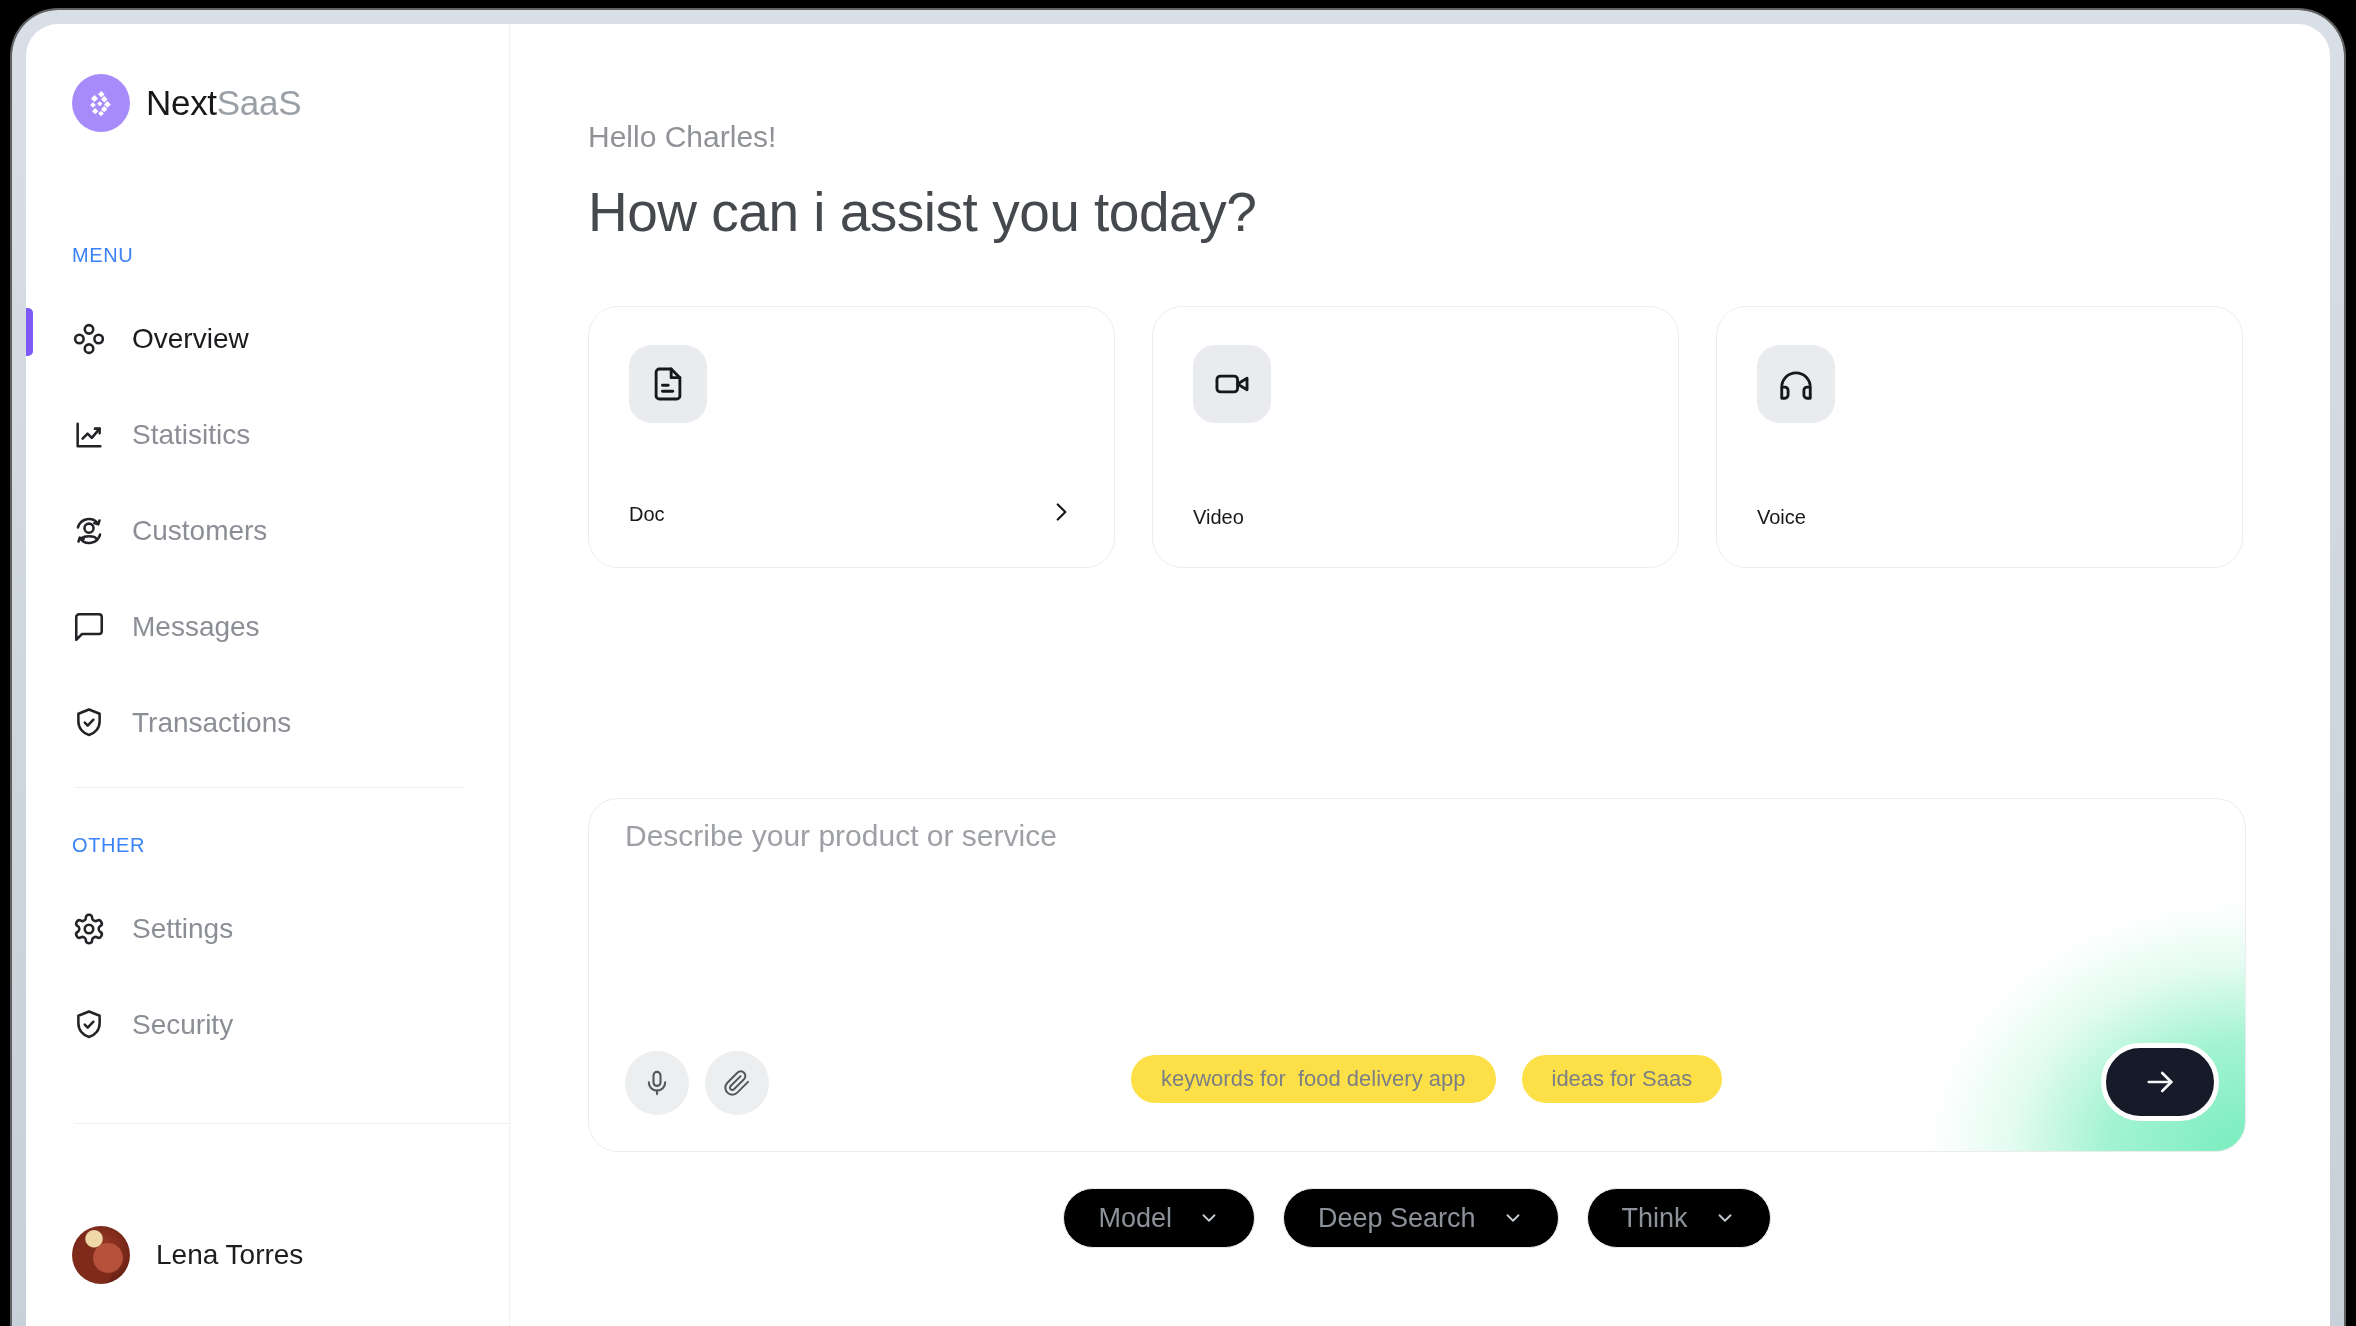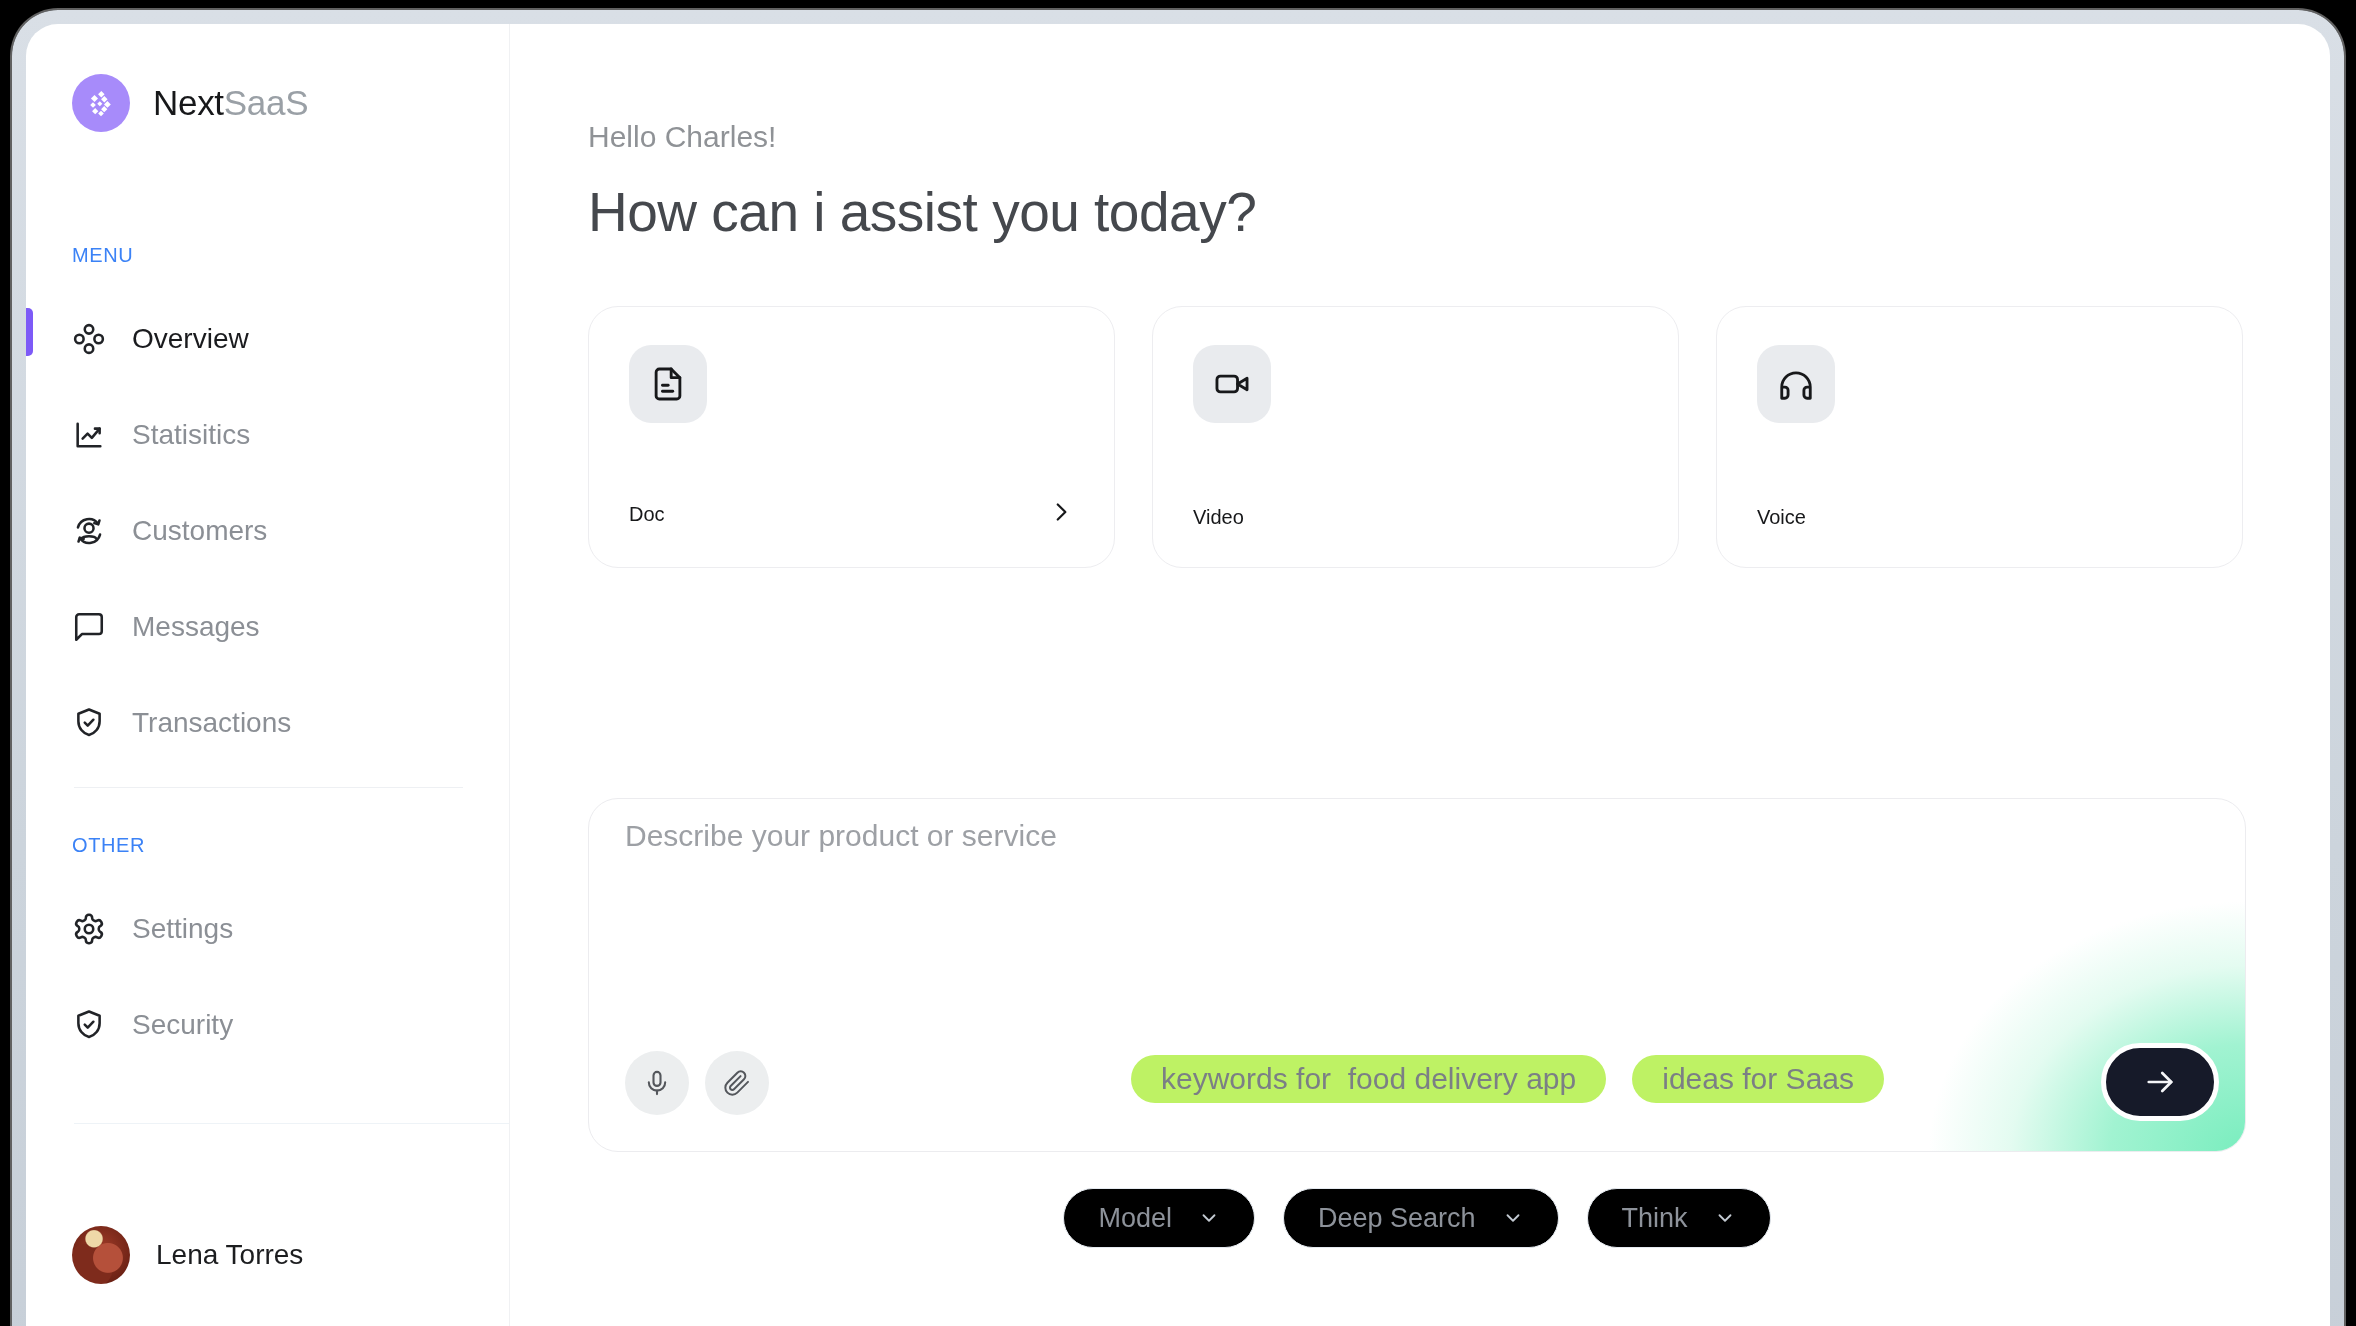--- a/index.html
+++ b/index.html
@@ -23,21 +23,21 @@
   
   .sidebar {
     width:484px; flex:0 0 484px; position:relative;
     border-right:1px solid #f0f1f3;
     padding:50px 40px 0 46px;
   }
   .active-bar {
     position:absolute; left:0; top:284px; width:7px; height:48px;
     border-radius:0 5px 5px 0; background:#7d5af7;
   }
-  .logo-row { display:flex; align-items:center; gap:23px; margin-bottom:112px; }
+  .logo-row { display:flex; align-items:center; gap:16px; margin-bottom:112px; }
   .logo-circle {
     width:58px; height:58px; border-radius:50%; background:#a78bfa;
     display:flex; align-items:center; justify-content:center; flex:0 0 58px;
   }
   .logo-text { font-size:35px; letter-spacing:-0.3px; color:#17181a; font-weight:500; }
   .logo-text .muted { color:#9aa0a6; }
 
   .section-label {
     font-size:20px; color:#3b82f6; letter-spacing:0.6px; margin-bottom:40px;
   }
@@ -96,22 +96,22 @@
   }
   .composer-placeholder { position:absolute; top:20px; left:36px; font-size:30px; color:#9da0a5; }
   .composer-tools { position:absolute; left:36px; bottom:36px; display:flex; gap:16px; }
   .tool-btn {
     width:64px; height:64px; border-radius:50%; background:#eceeef; border:none;
     display:flex; align-items:center; justify-content:center; cursor:pointer;
   }
   .tool-btn svg { width:28px; height:28px; stroke:#54575c; }
   .chips { position:absolute; left:542px; bottom:48px; display:flex; gap:26px; }
   .chip {
-    height:48px; padding:0 30px; border-radius:26px; background:#bef264; border:none;
-    display:flex; align-items:center; font-size:30px; color:#7b7f85;
+    height:48px; padding:0 30px; border-radius:26px; background:#fde047; border:none;
+    display:flex; align-items:center; font-size:22px; color:#7b7f85;
     white-space:pre; cursor:pointer; font-family:inherit;
   }
   .send-btn {
     position:absolute; right:26px; bottom:30px; width:118px; height:78px;
     border-radius:44px; background:#161a29; border:5px solid #ffffff;
     display:flex; align-items:center; justify-content:center; cursor:pointer;
   }
   .send-btn svg { width:36px; height:36px; stroke:#f5f6f8; }
 
   

